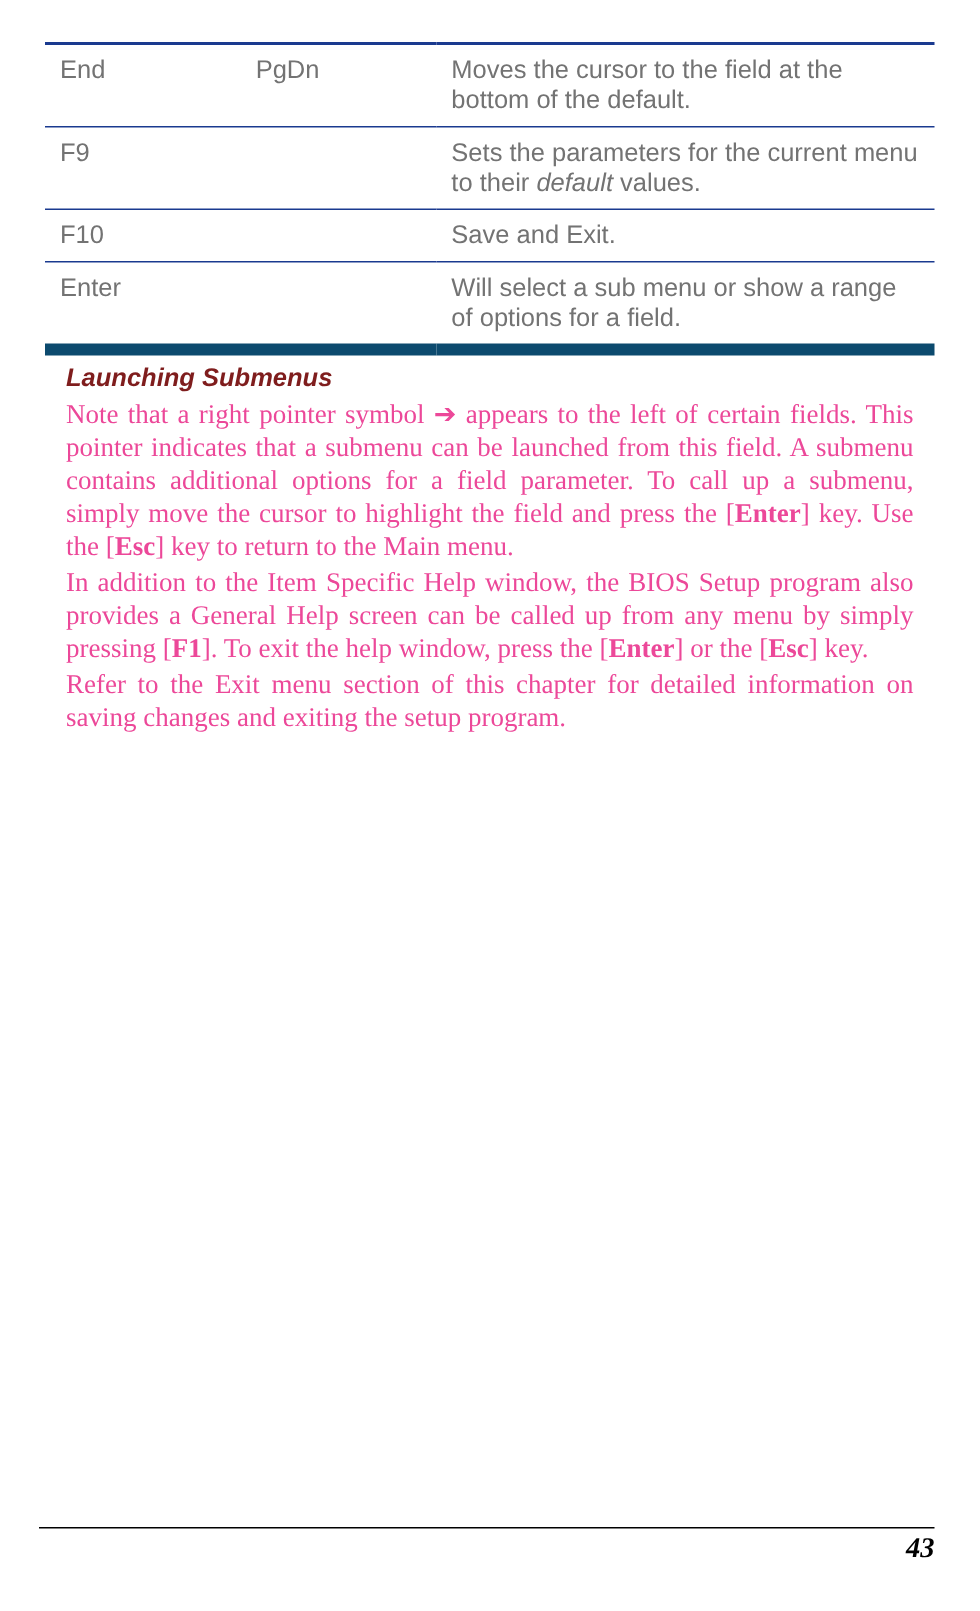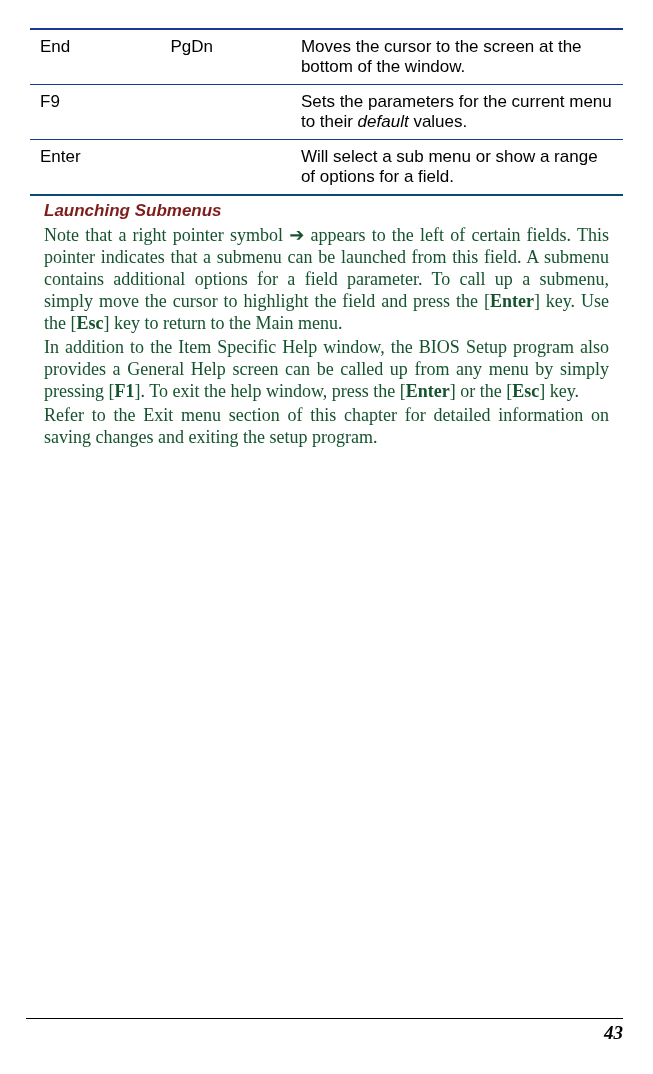--- a/index.html
+++ b/index.html
@@ -15,23 +15,23 @@
       position: relative;
       padding: 0;
     }
     .content-wrapper {
       padding: 28px 30px 0 30px;
     }
     table {
       width: 100%;
       border-collapse: collapse;
       border-top: 2px solid #1a3a8f;
-      border-bottom: 2px solid #0c4a6e;
+      border-bottom: 8px solid #0c4a6e;
       font-size: 17px;
-      color: #000000;
+      color: #737373;
     }
     table td {
       padding: 7px 10px;
       border-top: 1px solid #1a3a8f;
       vertical-align: top;
     }
     table tr td:first-child {
       width: 22%;
     }
     table tr td:nth-child(2) {
@@ -50,21 +50,21 @@
       color: #7f1d1d;
       font-style: italic;
       font-weight: bold;
       font-size: 17px;
       margin-top: 5px;
       margin-bottom: 4px;
     }
     .body-text {
       font-family: 'Times New Roman', Times, serif;
       font-size: 18px;
-      color: #14532d;
+      color: #ec4899;
       text-align: justify;
       line-height: 1.22;
       margin-bottom: 2px;
     }
     .bold {
       font-weight: bold;
     }
     .arrow {
       font-family: Arial, sans-serif;
     }
@@ -84,26 +84,31 @@
   </style>
 </head>
 <body>
 
 <div class="content-wrapper">
   <table>
     <tbody>
         <tr>
       <td>End</td>
       <td>PgDn</td>
-      <td>Moves the cursor to the screen at the bottom of the window.</td>
+      <td>Moves the cursor to the field at the bottom of the default.</td>
     </tr>
     <tr>
       <td>F9</td>
       <td></td>
       <td><span>Sets the parameters for the current menu to their </span><span class="italic">default</span><span> values.</span></td>
+    </tr>
+    <tr>
+      <td>F10</td>
+      <td></td>
+      <td>Save and Exit.</td>
     </tr>
     <tr>
       <td>Enter</td>
       <td></td>
       <td>Will select a sub menu or show a range of options for a field.</td>
     </tr>
   </tbody>
     </table>
 
   <div class="section-content">

